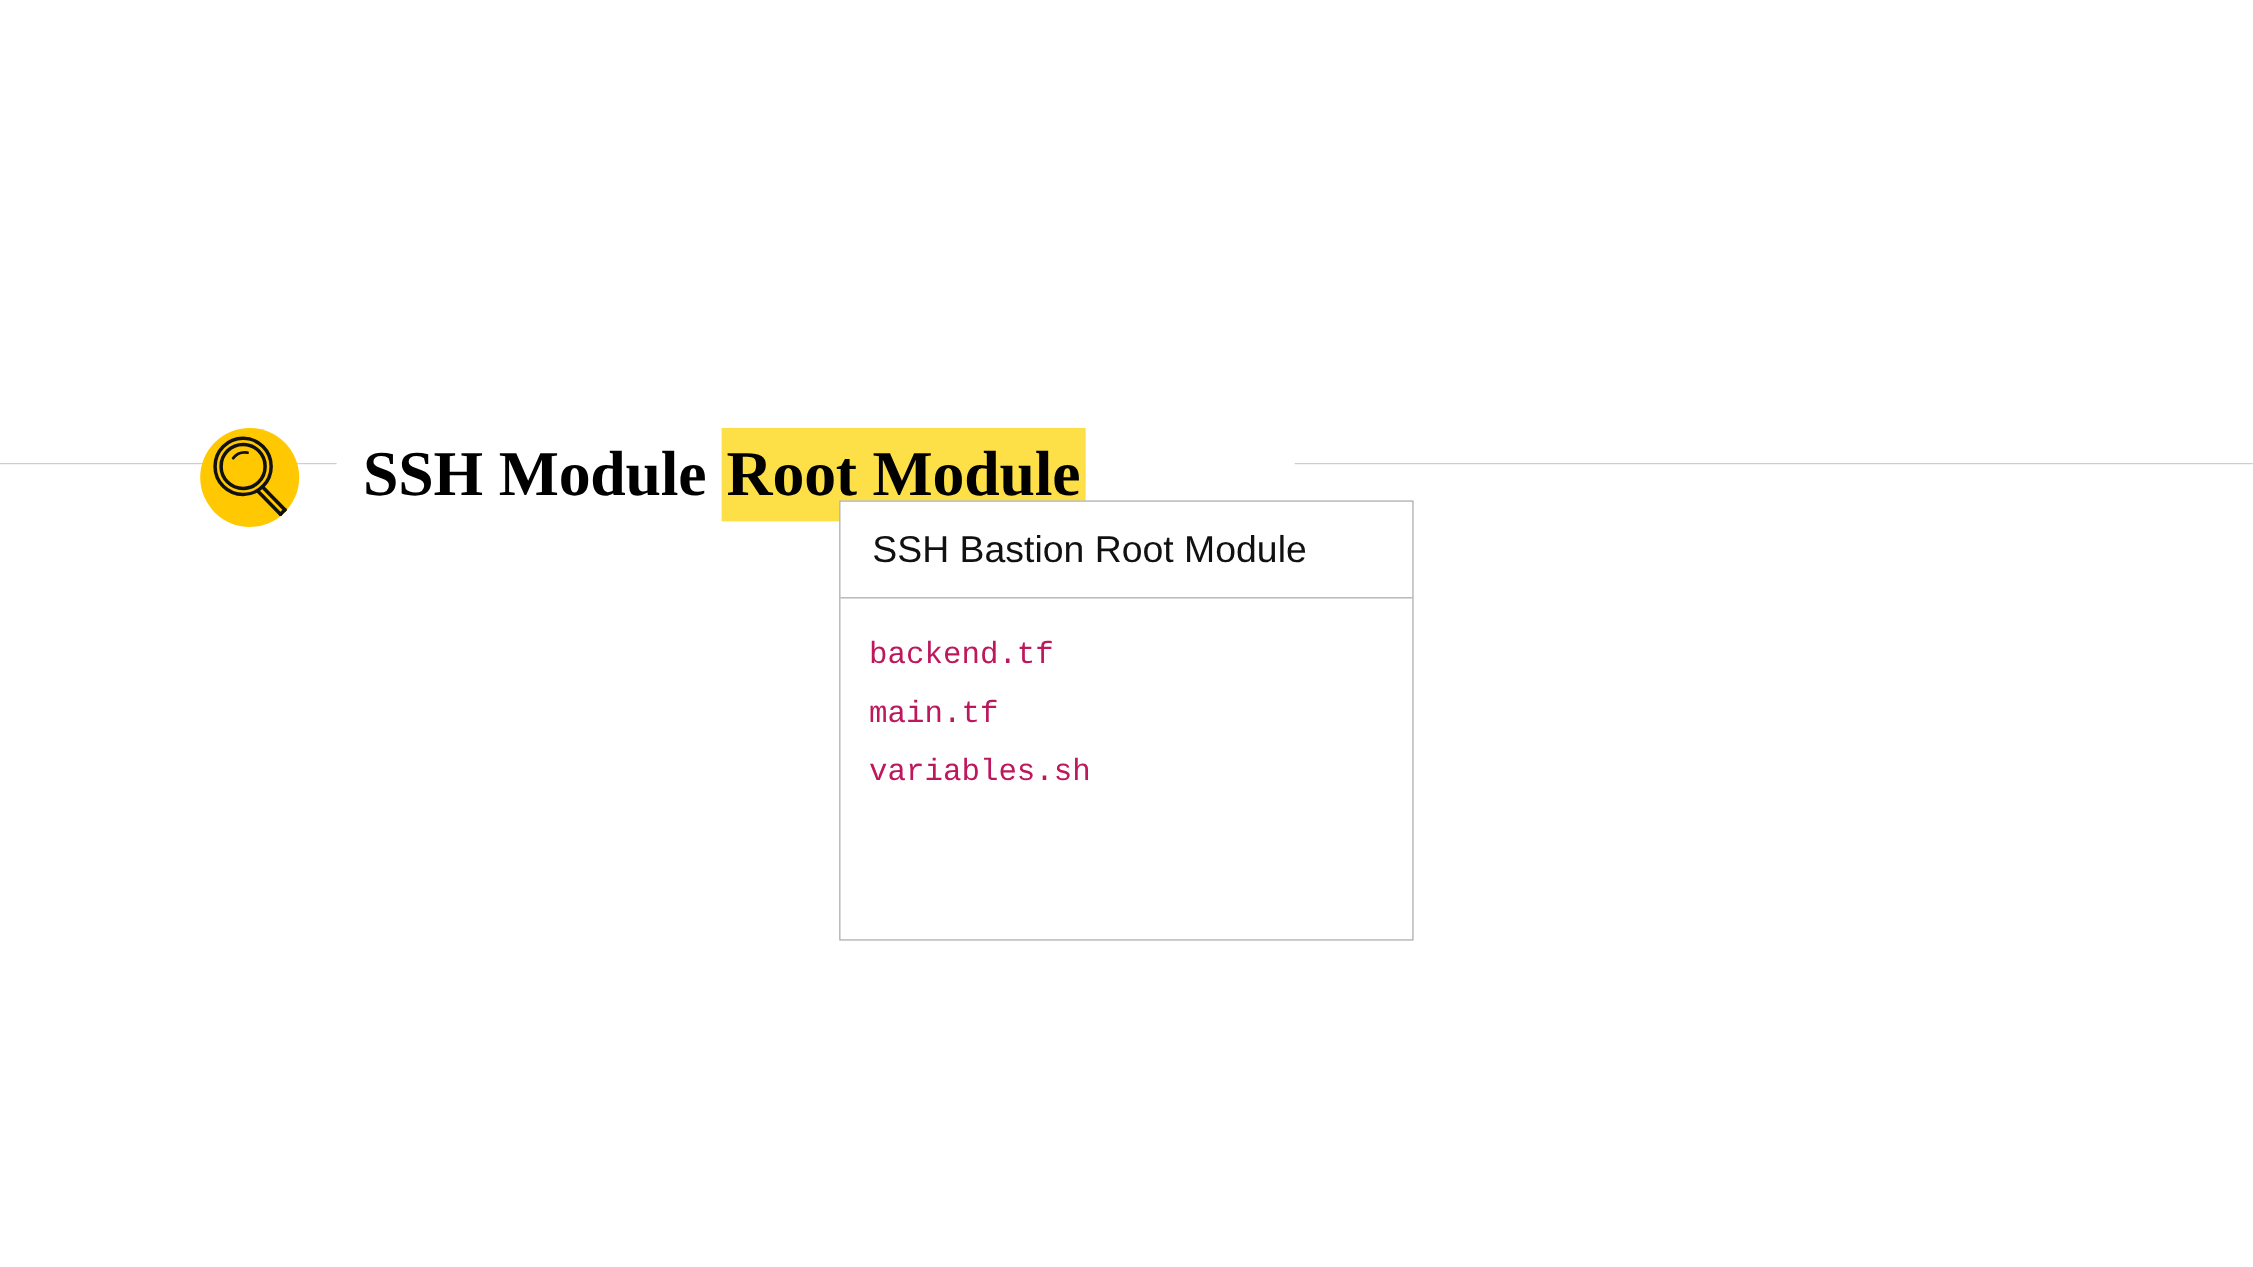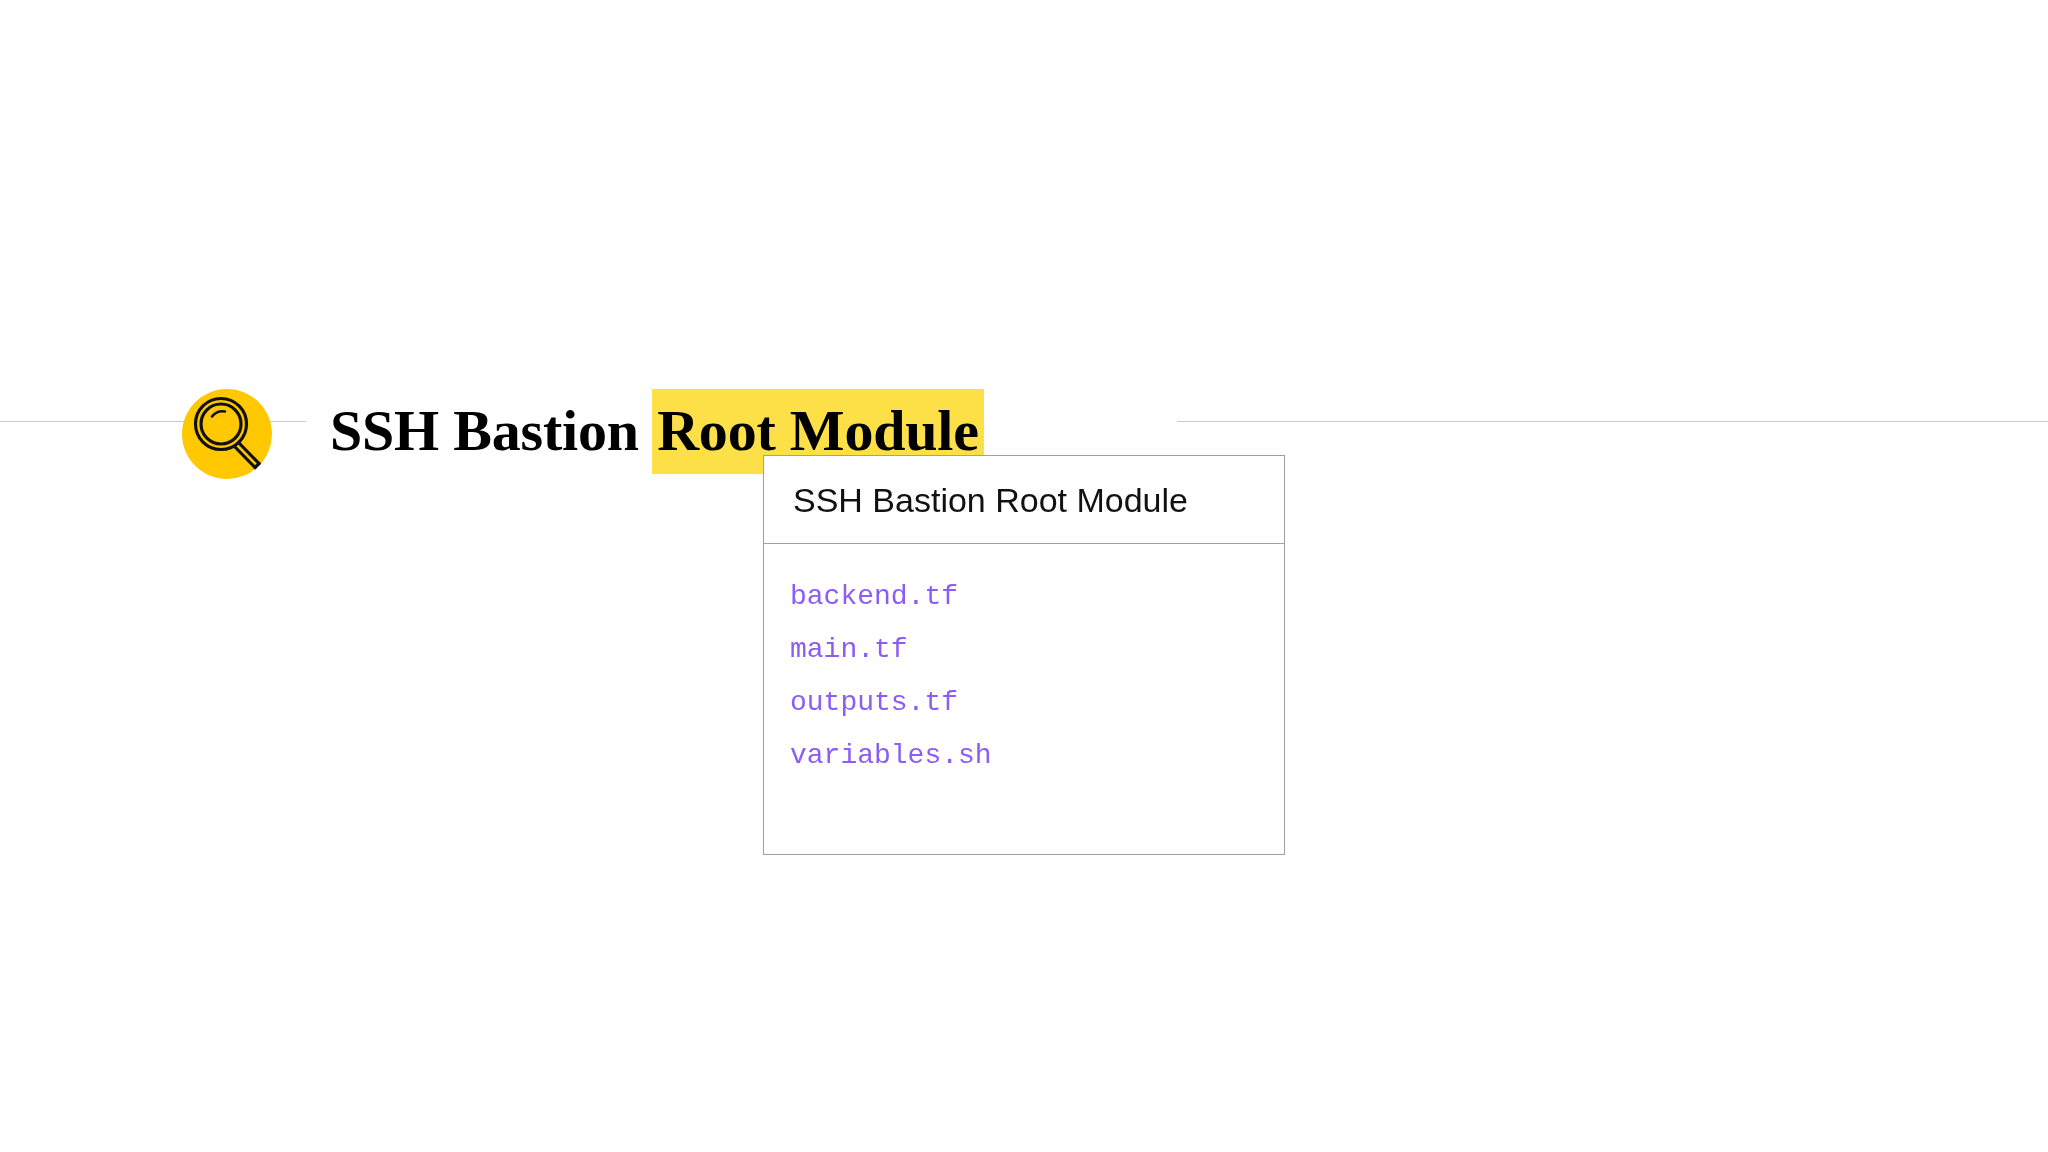--- a/index.html
+++ b/index.html
@@ -106,21 +106,21 @@
     color: #111111;
     white-space: nowrap;
   }
   .module-card-body {
     padding: 26px 0 0 0;
   }
   .file-row {
     font-family: "Liberation Mono", "DejaVu Sans Mono", monospace;
     font-size: 28px;
     line-height: 53px;
-    color: #8b5cf6;
+    color: #be185d;
     padding-left: 26px;
     white-space: nowrap;
   }
 </style>
 </head>
 <body>
 
 <div class="header-band">
 
   <div class="rule rule-left"></div>
@@ -134,30 +134,29 @@
         <circle cx="39" cy="35" r="20"></circle>
         <path d="M30 27.5 A13.5 13.5 0 0 1 43 22.5" stroke-width="2.6"></path>
         <path d="M56.5 53.5 L77 74.5"></path>
         <path d="M52.5 57.5 L73 78.5"></path>
         <path d="M77 74.5 L73 78.5"></path>
       </g>
     </svg>
   </div>
 
   <div class="title">
-    <span class="plain">SSH Bastion </span><span class="hl">Root Module</span>
+    <span class="plain">SSH Module </span><span class="hl">Root Module</span>
   </div>
 </div>
 
 <div class="module-card">
 
   <div class="module-card-header">
     <span class="module-card-header-text">SSH Bastion Root Module</span>
   </div>
 
   <div class="module-card-body">
     <div class="file-row">backend.tf</div>
     <div class="file-row">main.tf</div>
-    <div class="file-row">outputs.tf</div>
     <div class="file-row">variables.sh</div>
   </div>
 
 </div>
 
 </body></html>

